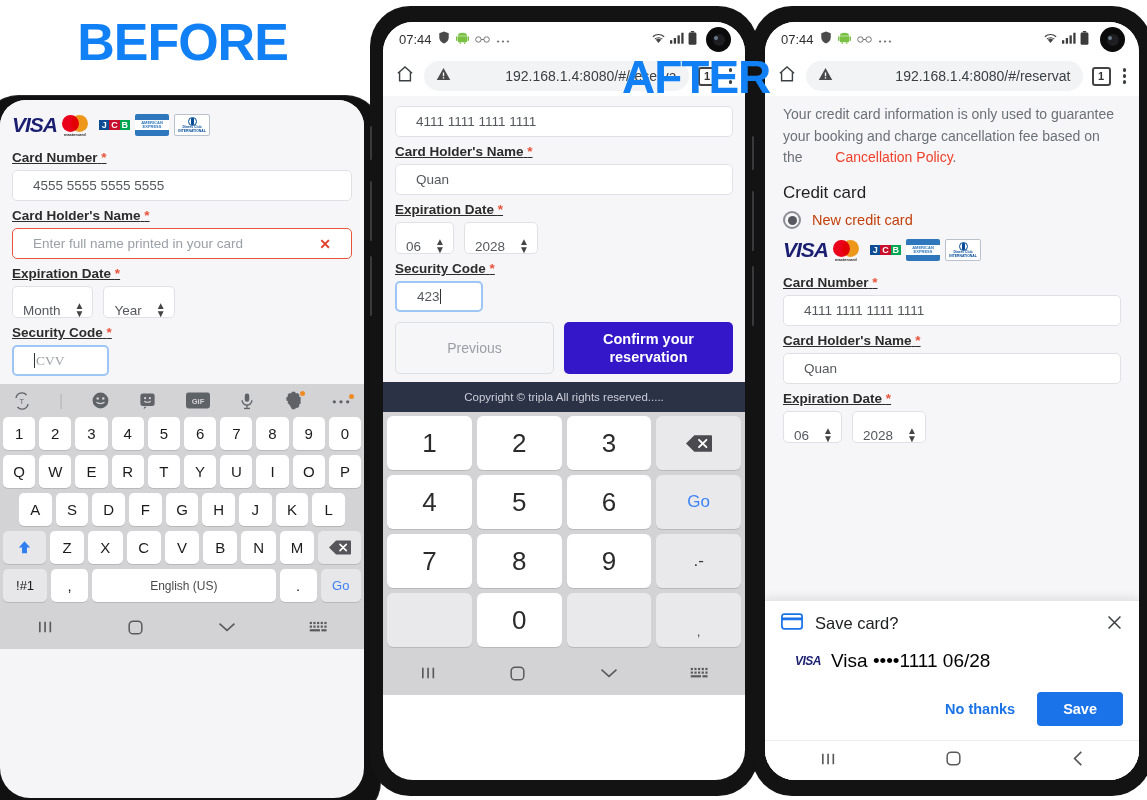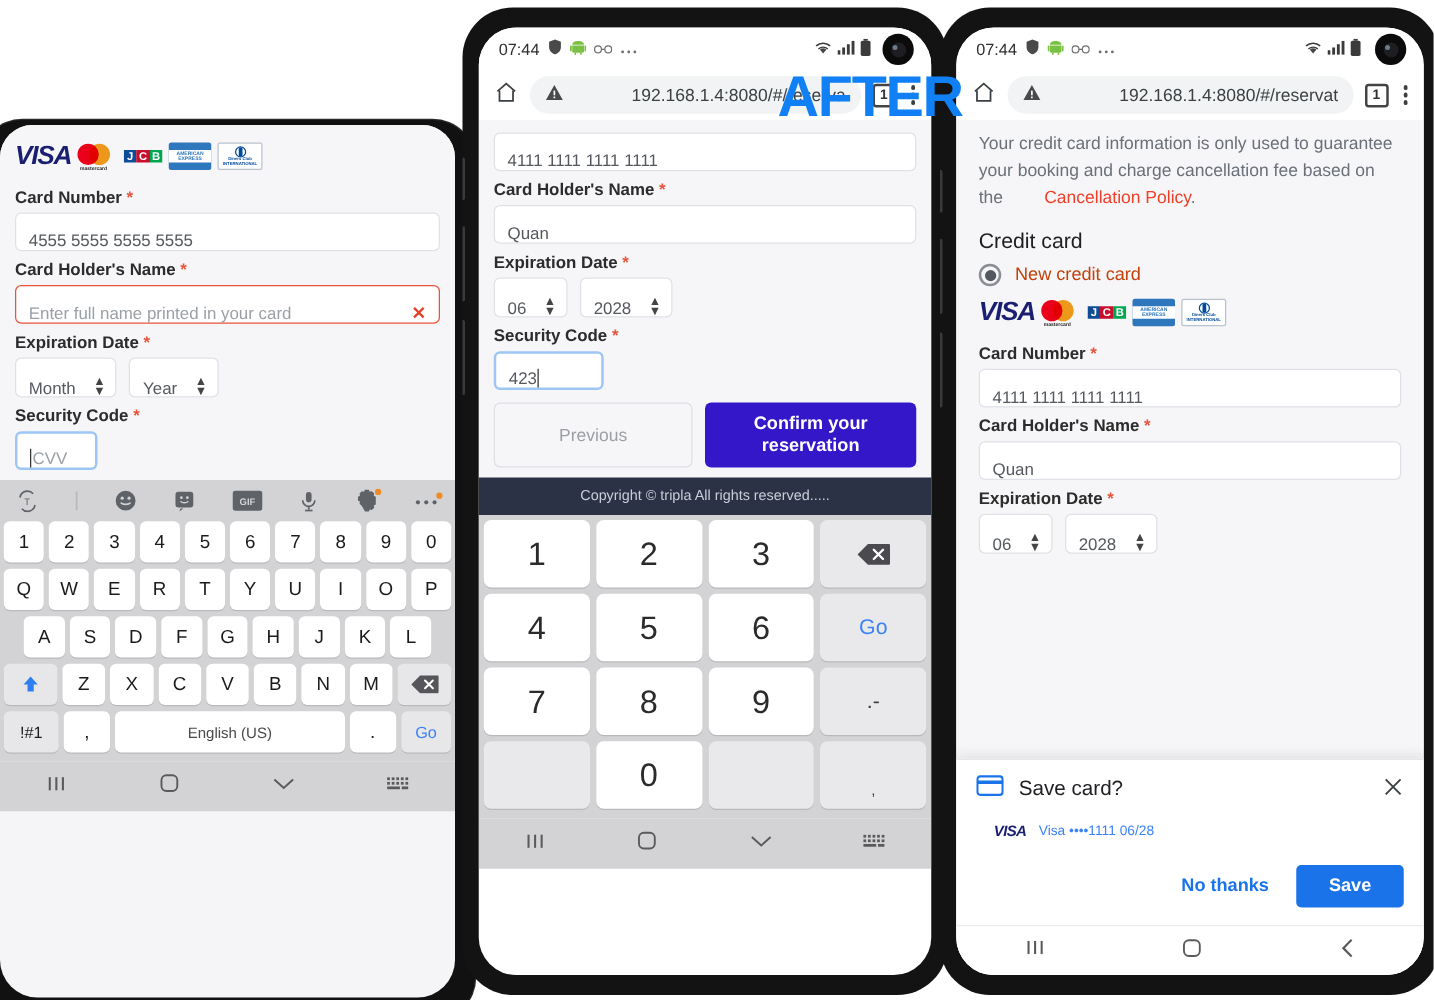--- a/index.html
+++ b/index.html
@@ -40,37 +40,37 @@
     display:flex;align-items:center;justify-content:center; }
   .logo-amex span{ font-size:4px;color:#fff;font-weight:bold;text-align:center;line-height:1.1;
     background:#fff;color:#2e77bc;padding:1px 2px; }
   .logo-diners{ width:36px;height:22px;border:1px solid #b9c2cc;border-radius:2px;background:#fff;
     display:flex;flex-direction:column;align-items:center;justify-content:center; }
   .logo-diners .dc{ width:9px;height:9px;border-radius:50%;border:1.6px solid #004a98;
     display:flex;align-items:center;justify-content:center;}
   .logo-diners .dc:after{content:"";width:3px;height:7px;background:#004a98;border-radius:1px;}
   .logo-diners .dt{ font-size:3.4px;color:#004a98;font-weight:bold;line-height:1.1;text-align:center;}
 
-  .flabel{ font-size:13.5px; color:#2c2c2c; font-weight:bold; margin:7px 0 5px 0; }
+  .flabel{ font-size:13.5px; color:#2c2c2c; font-weight:bold; margin:7px 0 5px 0;text-decoration:underline; }
   .flabel .req{ color:#e8533a; font-weight:bold; }
   .finput{ width:100%; height:31px; border:1px solid #dfe1e6; border-radius:5px;
-    background:#fff; font-size:13.5px; color:#55585e; padding:0 10px;
-    display:flex; align-items:flex-end; }
+    background:#fff; font-size:13.5px; color:#55585e; padding:0 20px;
+    display:flex; align-items:center; }
   .finput.err{ border-color:#e8533a; justify-content:space-between; }
   .finput.err .ph{ color:#9aa0a6; }
   .finput .xmark{ color:#e2402a; font-weight:bold; font-size:14px; }
   .finput.focus{ border:2px solid #9ec6f5; }
   .finput .cursor{ display:inline-block; width:1px;height:15px;background:#333;margin-right:1px; }
   .finput .ph{ color:#9aa0a6; }
   .selrow{ display:flex; gap:10px; }
   .fselect{ height:32px; border:1px solid #dfe1e6; border-radius:5px; background:#fff;
     font-size:13.5px; color:#55585e; padding:16px 8px 0 10px; display:flex;
     align-items:center; justify-content:space-between; gap:14px; }
   .fselect .arrows{ font-size:10px; color:#444; line-height:0.85; }
-  .cvvbox{ width:66px; }
+  .cvvbox{ width:97px;font-family:Liberation Serif, serif; }
   .small-input{ width:88px; }
 
   
   .kbd{ background:#d3d3d6; padding:0 3px 2px 3px; }
   .kbd-toolbar{ display:flex; align-items:center; height:33px; padding:0 10px;
     background:#d3d3d6; justify-content:space-between; }
   .kbd-toolbar .ti{ color:#5f6368; display:flex;align-items:center;position:relative; }
   .kbd-row{ display:flex; justify-content:center; gap:4px; margin-bottom:5px; }
   .key{ background:#fff; border-radius:5px; height:33px; min-width:28px; flex:1;
     display:flex; align-items:center; justify-content:center;
@@ -158,33 +158,34 @@
   
   .savecard{ position:absolute; left:0; right:0; bottom:40px; background:#fff;
     border-top:1px solid #e6e6e6; padding:12px 16px 14px 16px;
     box-shadow:0 -2px 10px rgba(0,0,0,.10); }
   .sc-head{ display:flex; align-items:center; justify-content:space-between; }
   .sc-head-l{ display:flex; align-items:center; gap:12px; }
   .sc-title{ font-size:16.5px; color:#202124; }
   .sc-close{ font-size:19px; color:#3c4043; line-height:1; }
   .sc-card{ display:flex; align-items:center; gap:10px; padding:16px 0 0 14px; }
   .sc-visa{ color:#1a1f71; font-weight:bold; font-style:italic; font-size:12px; letter-spacing:-0.5px;}
-  .sc-cardtext{ font-size:11px; color:#3b82f6; }
+  .sc-cardtext{ font-size:19px; color:#000000; }
   .sc-actions{ display:flex; align-items:center; justify-content:flex-end; gap:12px; padding-top:20px;}
   .sc-nothanks{ color:#1a73e8; font-size:14.5px; font-weight:bold; padding:8px 10px; }
   .sc-save{ background:#1a73e8; color:#fff; font-size:14.5px; font-weight:bold;
     border-radius:4px; padding:9px 26px; }
 
   .sidebtn{ position:absolute; right:-2px; width:3px; background:#3a3a3c; border-radius:2px; }
 </style>
 </head>
 <body>
 
 <div id="stage">
 
+  <div id="before-label">BEFORE</div>
 
   <div id="left-phone">
     <div id="left-screen">
 
       <div class="webform">
         <div class="cardlogos">
           <div class="logo logo-visa">VISA</div>
           <div class="logo logo-mc">
             <span class="c1"></span>
               <span class="c2"></span>

